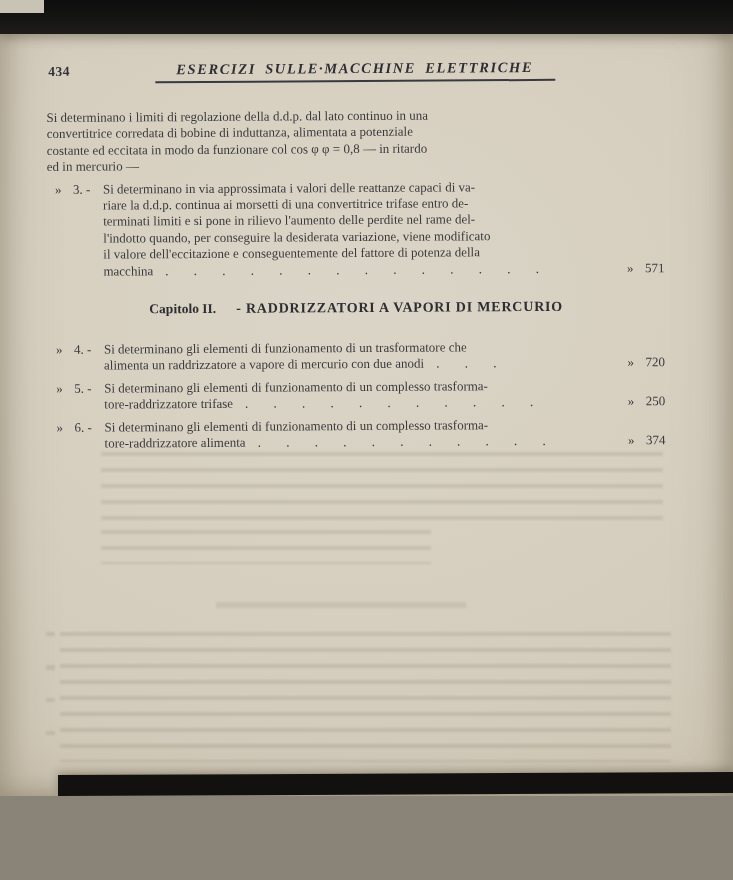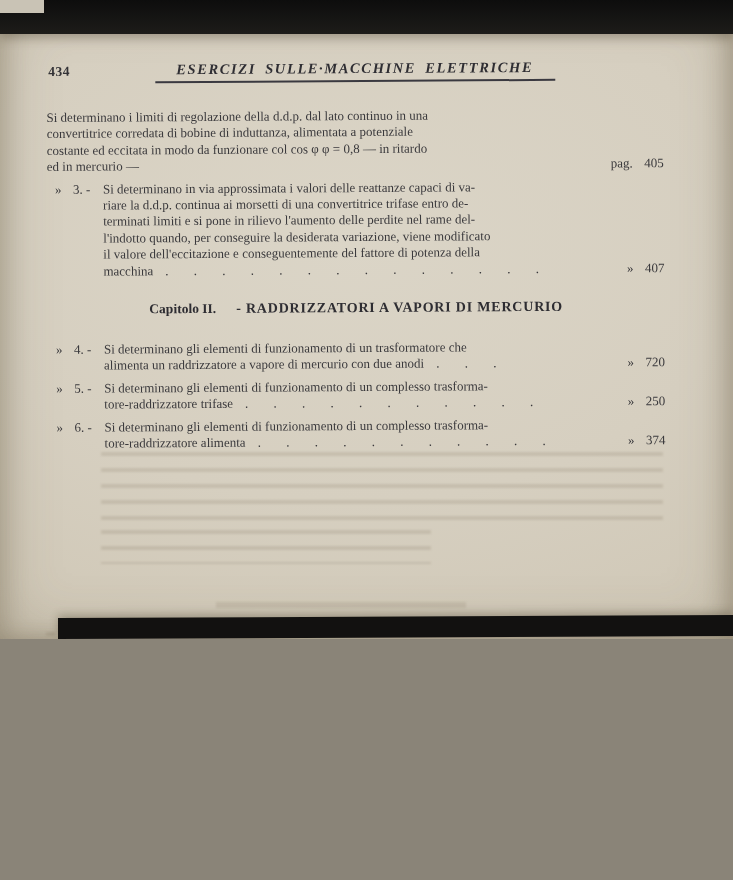--- a/index.html
+++ b/index.html
@@ -1,20 +1,20 @@
 <!DOCTYPE html>
 <html><head>
 <meta charset="utf-8">
 <style>
   * { margin:0; padding:0; box-sizing:border-box; }
   html,body { width:733px; height:880px; }
   body { background:#8a8478; overflow:hidden; }
 
   .scan {
-    position:relative; width:733px; height:639px; overflow:hidden;
+    position:relative; width:733px; height:796px; overflow:hidden;
     background: radial-gradient(ellipse 120% 90% at 48% 38%, #dbd5c7 0%, #d6cfc0 45%, #d0c8b7 75%, #c3b9a7 100%);
     font-family:"Liberation Serif","DejaVu Serif",serif;
     color:#3a393c;
     box-shadow: inset 0 0 60px rgba(95,82,58,0.28),
                 inset -10px 0 20px rgba(95,82,58,0.22),
                 inset 10px 0 20px rgba(95,82,58,0.16);
     text-decoration: underline;
   }
 
   .top-band { position:absolute; top:0; left:0; right:0; height:34px;
@@ -101,45 +101,39 @@
 
     <div class="toc">
 
       <div class="entry first">
         <div class="etext">
           <div class="tline">Si determinano i limiti di regolazione della d.d.p. dal lato continuo in una</div>
           <div class="tline">convertitrice corredata di bobine di induttanza, alimentata a potenziale</div>
           <div class="tline">costante ed eccitata in modo da funzionare col cos φ φ = 0,8 — in ritardo</div>
           <div class="tline last"><span>ed in mercurio —</span><span class="leader"></span></div>
         </div>
-        <div class="pagecol">
-          <div class="pager" style="padding-top:49px">
-            <span class="plabel">pag.</span>
-              <span class="pnum">405</span>
-          </div>
-        </div>
       </div>
 
       <div class="entry">
         <div class="gutter">
           <span class="marker">»</span>
           <span class="enum">3. -</span>
         </div>
         <div class="etext">
           <div class="tline">Si determinano in via approssimata i valori delle reattanze capaci di va-</div>
           <div class="tline">riare la d.d.p. continua ai morsetti di una convertitrice trifase entro de-</div>
           <div class="tline">terminati limiti e si pone in rilievo l'aumento delle perdite nel rame del-</div>
           <div class="tline">l'indotto quando, per conseguire la desiderata variazione, viene modificato</div>
           <div class="tline">il valore dell'eccitazione e conseguentemente del fattore di potenza della</div>
           <div class="tline last"><span>macchina</span><span class="leader">. . . . . . . . . . . . . .</span></div>
         </div>
         <div class="pagecol">
           <div class="pager" style="padding-top:82px">
             <span class="plabel">»</span>
-              <span class="pnum">407</span>
+              <span class="pnum">571</span>
           </div>
         </div>
       </div>
 
     </div>
 
     <div class="chapter">
       <span class="cpre">Capitolo II.</span><span class="ctitle">- RADDRIZZATORI A VAPORI DI MERCURIO</span>
     </div>
 

